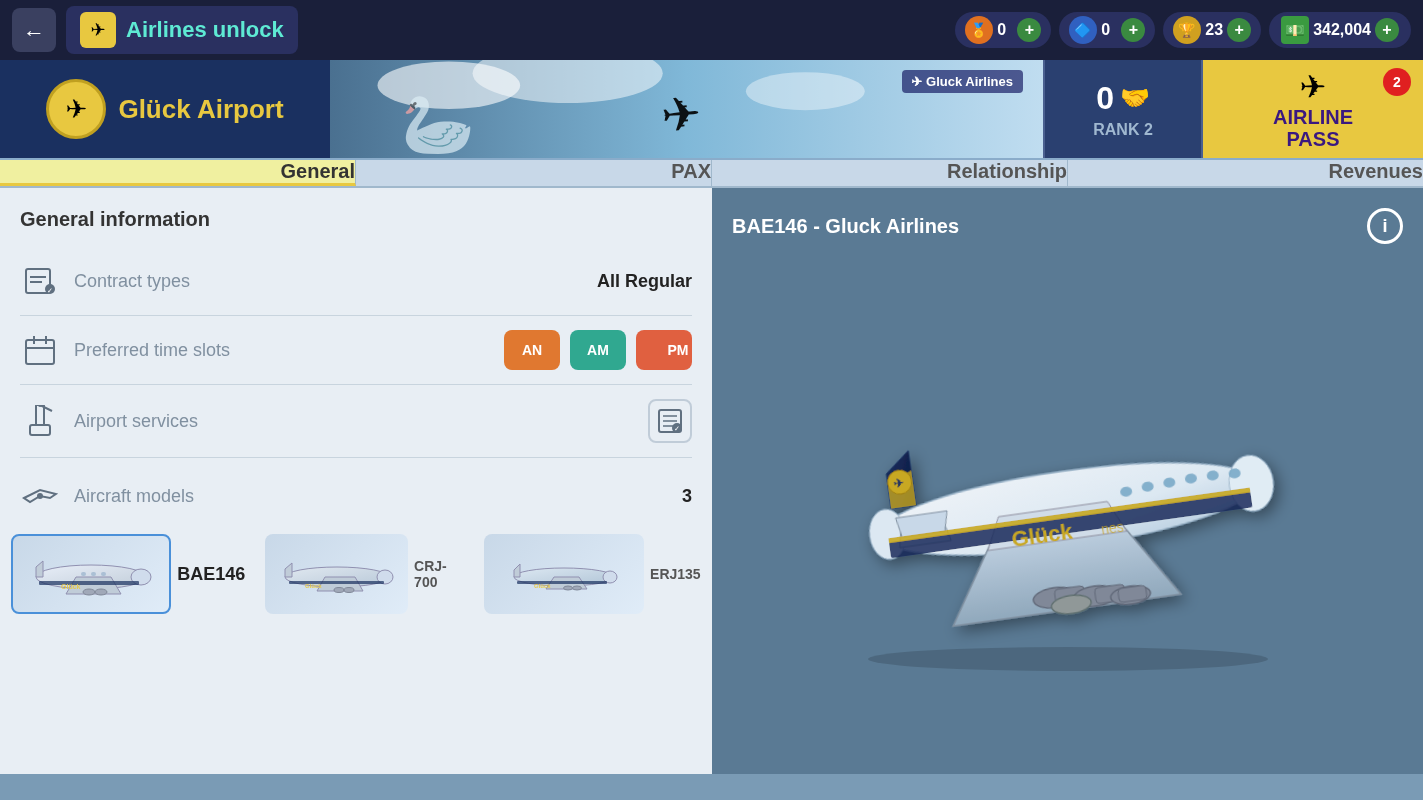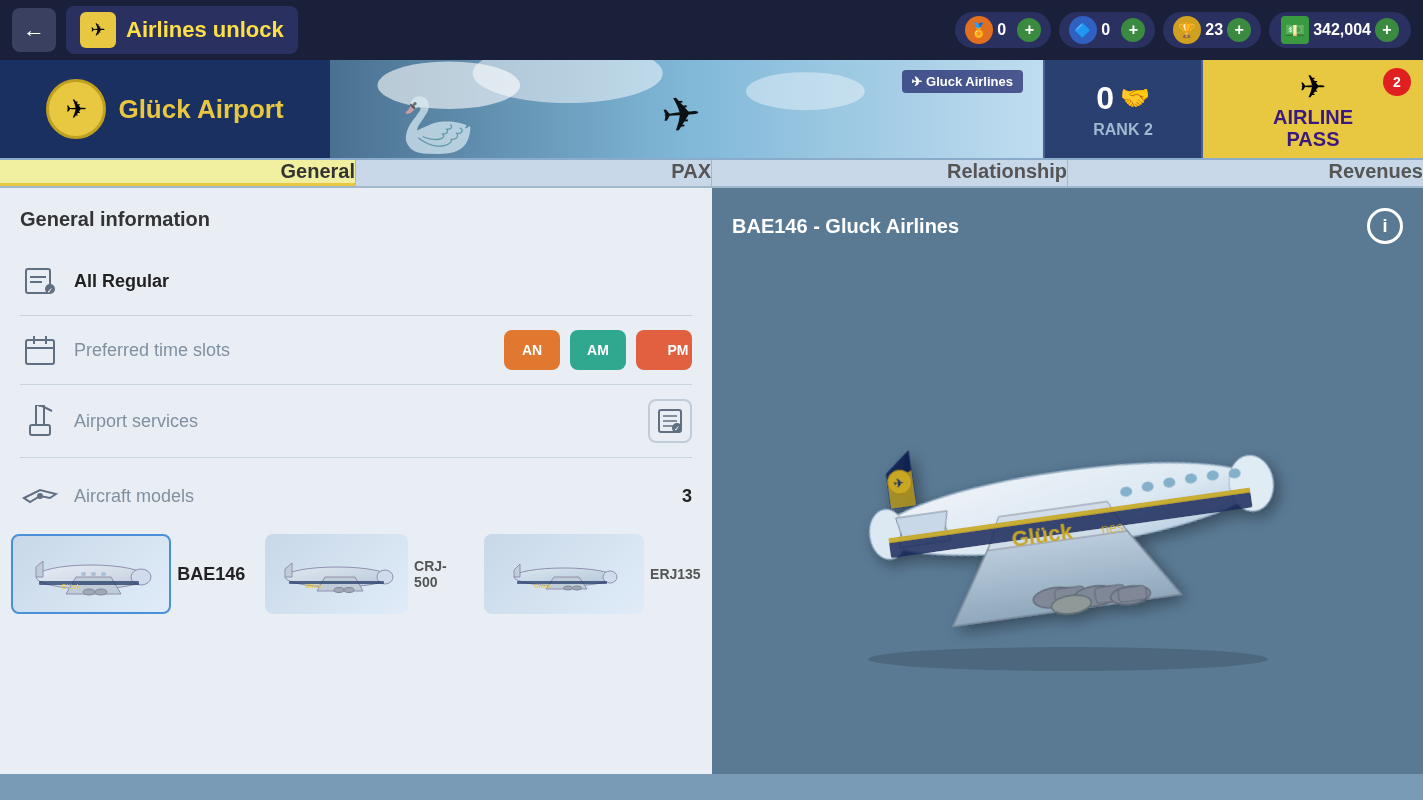--- a/index.html
+++ b/index.html
@@ -37,21 +37,21 @@
       padding: 6px 14px;
     }
     .title-icon {
       width: 36px; height: 36px;
       background: #e8c840;
       border-radius: 6px;
       display: flex; align-items: center; justify-content: center;
       font-size: 18px;
     }
     .title-text {
-      color: #fde047;
+      color: #5eead4;
       font-size: 22px;
       font-weight: bold;
     }
     .top-bar-spacer { flex: 1; }
     .currency-group {
       display: flex; align-items: center; gap: 8px;
     }
     .currency-item {
       display: flex; align-items: center; gap: 4px;
       background: #2a3060;
@@ -467,20 +467,21 @@
     <div class="info-row">
       <div class="row-icon">
         <svg width="32" height="28" viewBox="0 0 32 28">
           <rect x="2" y="2" width="24" height="24" rx="2" fill="none" stroke="#607080" stroke-width="2"></rect>
           <line x1="6" y1="10" x2="22" y2="10" stroke="#607080" stroke-width="2"></line>
           <line x1="6" y1="15" x2="18" y2="15" stroke="#607080" stroke-width="2"></line>
           <circle cx="26" cy="22" r="5" fill="#607080"></circle>
           <text x="23" y="26" font-size="7" fill="white">✓</text>
         </svg>
       </div>
+      <span class="row-label">Contract types</span>
       <span class="row-value">All Regular</span>
     </div>
 
     <div class="info-row">
       <div class="row-icon">
         <svg width="32" height="32" viewBox="0 0 32 32">
           <rect x="2" y="6" width="28" height="24" rx="2" fill="none" stroke="#607080" stroke-width="2"></rect>
           <line x1="10" y1="2" x2="10" y2="10" stroke="#607080" stroke-width="2"></line>
           <line x1="22" y1="2" x2="22" y2="10" stroke="#607080" stroke-width="2"></line>
           <line x1="2" y1="14" x2="30" y2="14" stroke="#607080" stroke-width="2"></line>
@@ -577,21 +578,21 @@
               <ellipse cx="70" cy="38" rx="52" ry="10" fill="url(#planeGrad2)" stroke="#9090b0" stroke-width="1"></ellipse>
               <polygon points="58,38 88,38 96,52 50,52" fill="#c0ccd8" stroke="#9090b0" stroke-width="1"></polygon>
               <polygon points="18,38 25,38 25,24 18,30" fill="#c0ccd8" stroke="#9090b0" stroke-width="1"></polygon>
               <ellipse cx="118" cy="38" rx="8" ry="7" fill="#d0dcec" stroke="#9090b0" stroke-width="1"></ellipse>
               <rect x="22" y="42" width="95" height="3" fill="#1a3060" opacity="0.7" rx="1"></rect>
               <text x="38" y="49" font-size="6" fill="#e8c840" font-weight="bold" opacity="0.9">Glück</text>
               <ellipse cx="72" cy="51" rx="5" ry="2.5" fill="#a0a8b8" stroke="#808898" stroke-width="1"></ellipse>
               <ellipse cx="82" cy="51" rx="5" ry="2.5" fill="#a0a8b8" stroke="#808898" stroke-width="1"></ellipse>
             </svg>
           </div>
-          <span class="aircraft-label">CRJ-500</span>
+          <span class="aircraft-label">CRJ-700</span>
         </div>
 
         <div class="aircraft-item">
           <div class="aircraft-thumb">
             <svg width="140" height="70" viewBox="0 0 140 70">
               <defs>
                 <linearGradient id="planeGrad3" x1="0%" y1="0%" x2="100%" y2="100%">
                   <stop offset="0%" style="stop-color:#dce8f2"></stop>
                   <stop offset="100%" style="stop-color:#b0c4d6"></stop>
                 </linearGradient>

